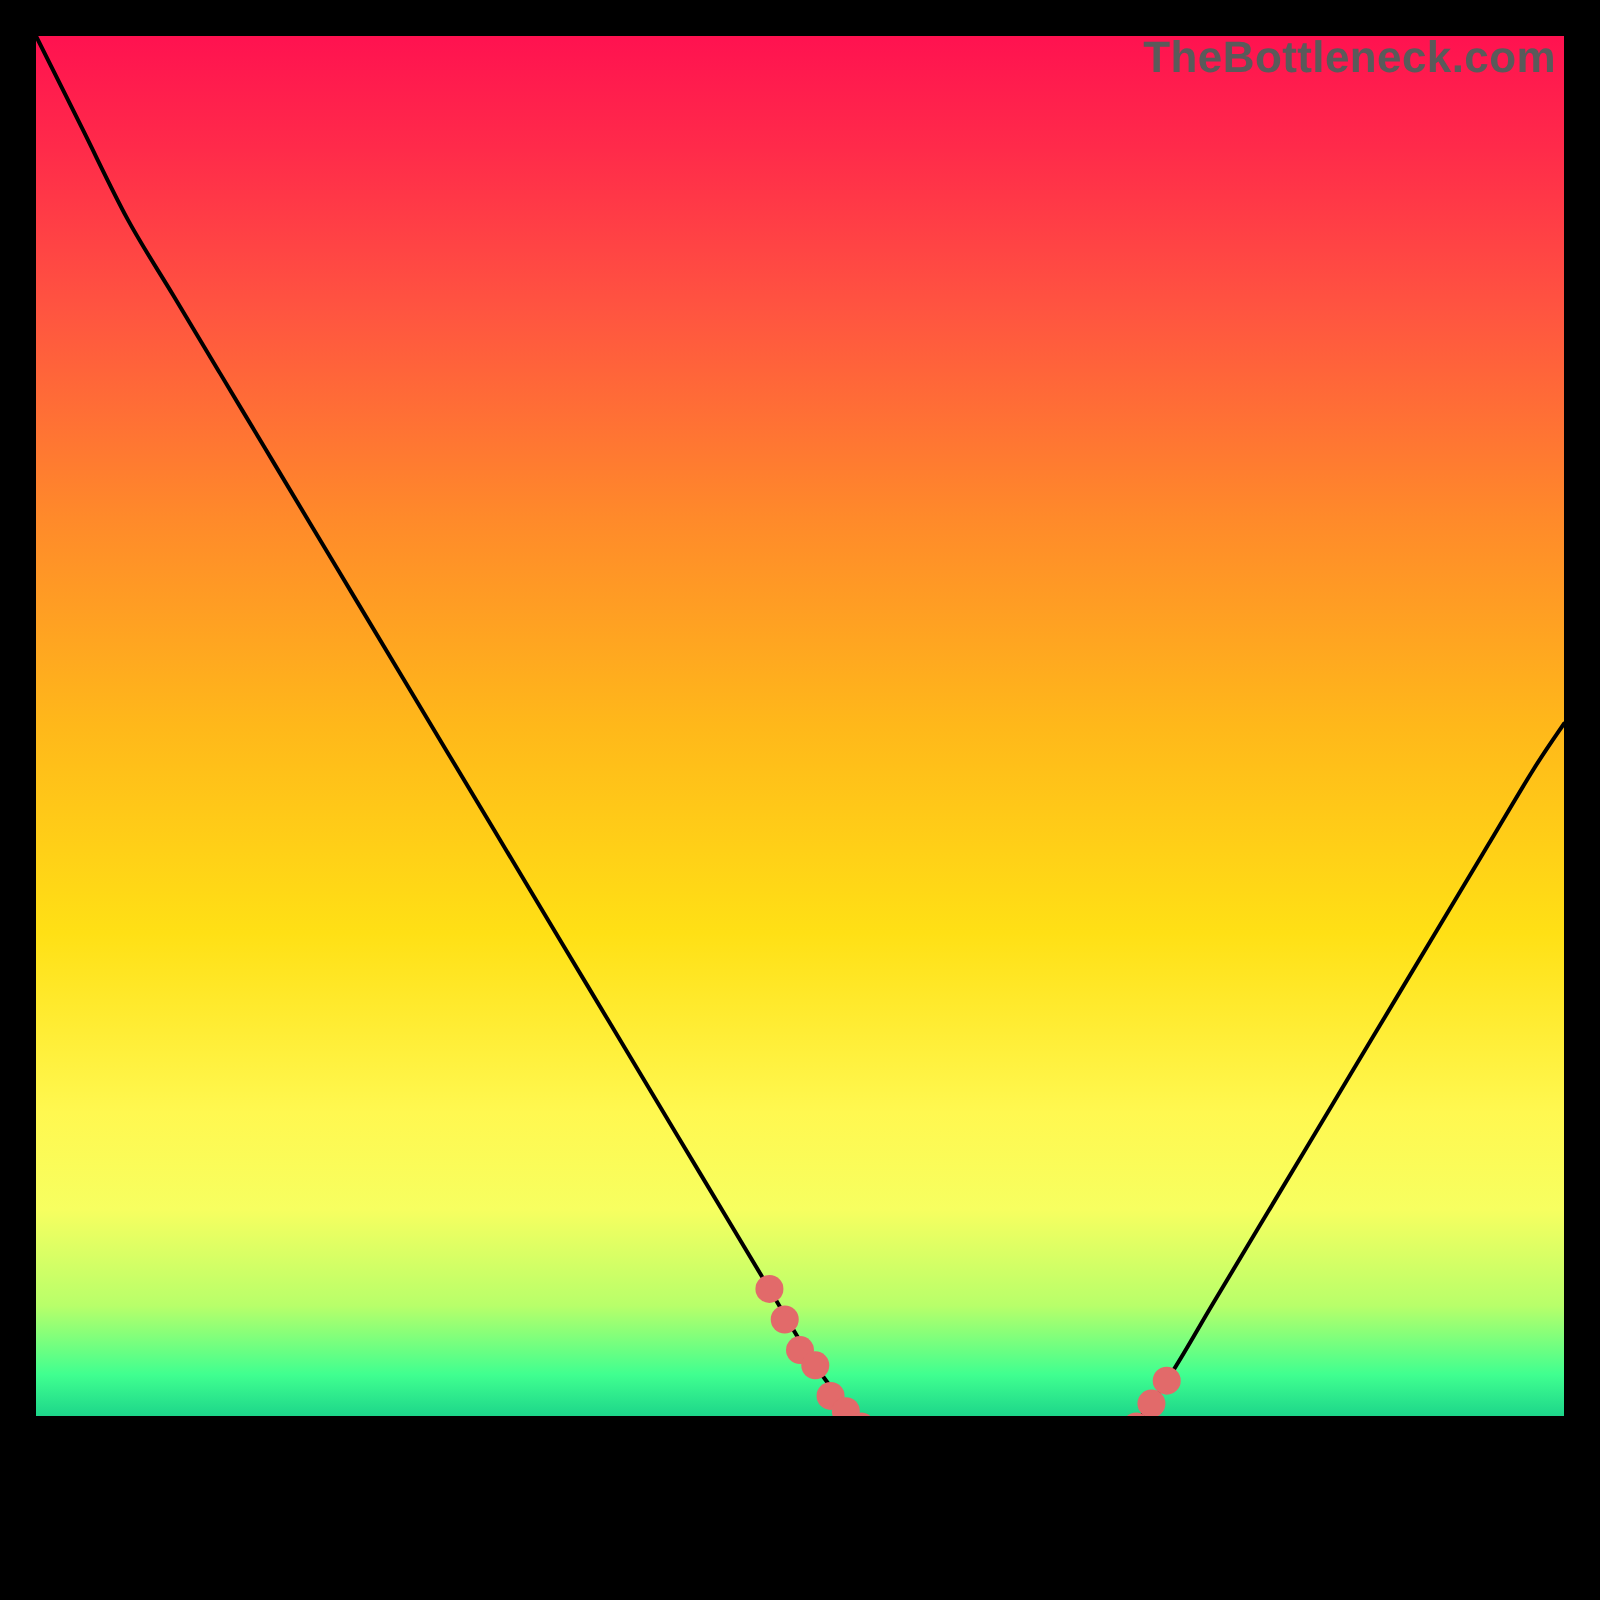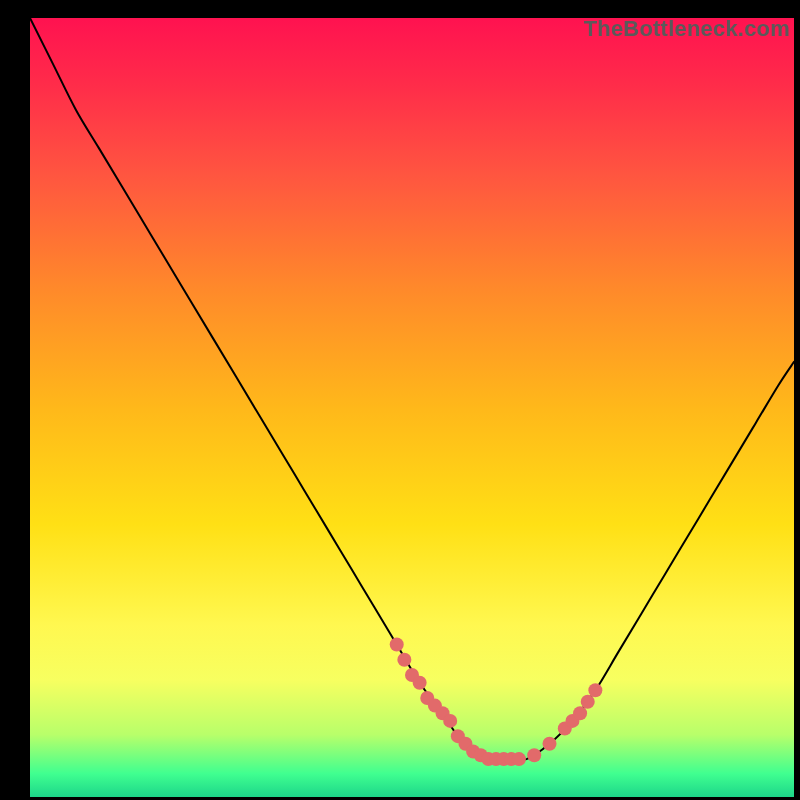--- a/index.html
+++ b/index.html
@@ -8,23 +8,22 @@
     position: relative;
     width: 800px;
     height: 800px;
     background: #000;
   }
   .plot-area {
     position: absolute;
     left: 18px;
     top: 18px;
     width: 764px;
-    height: 779px;
+    height: 690px;
     overflow: hidden;
-    margin-left: 12px;
   }
   .gradient-bg {
     position: absolute;
     inset: 0;
     
     background: linear-gradient(to bottom,
       #ff1250 0%,
       #ff2a4a 8%,
       #ff5540 20%,
       #ff8a2a 35%,

